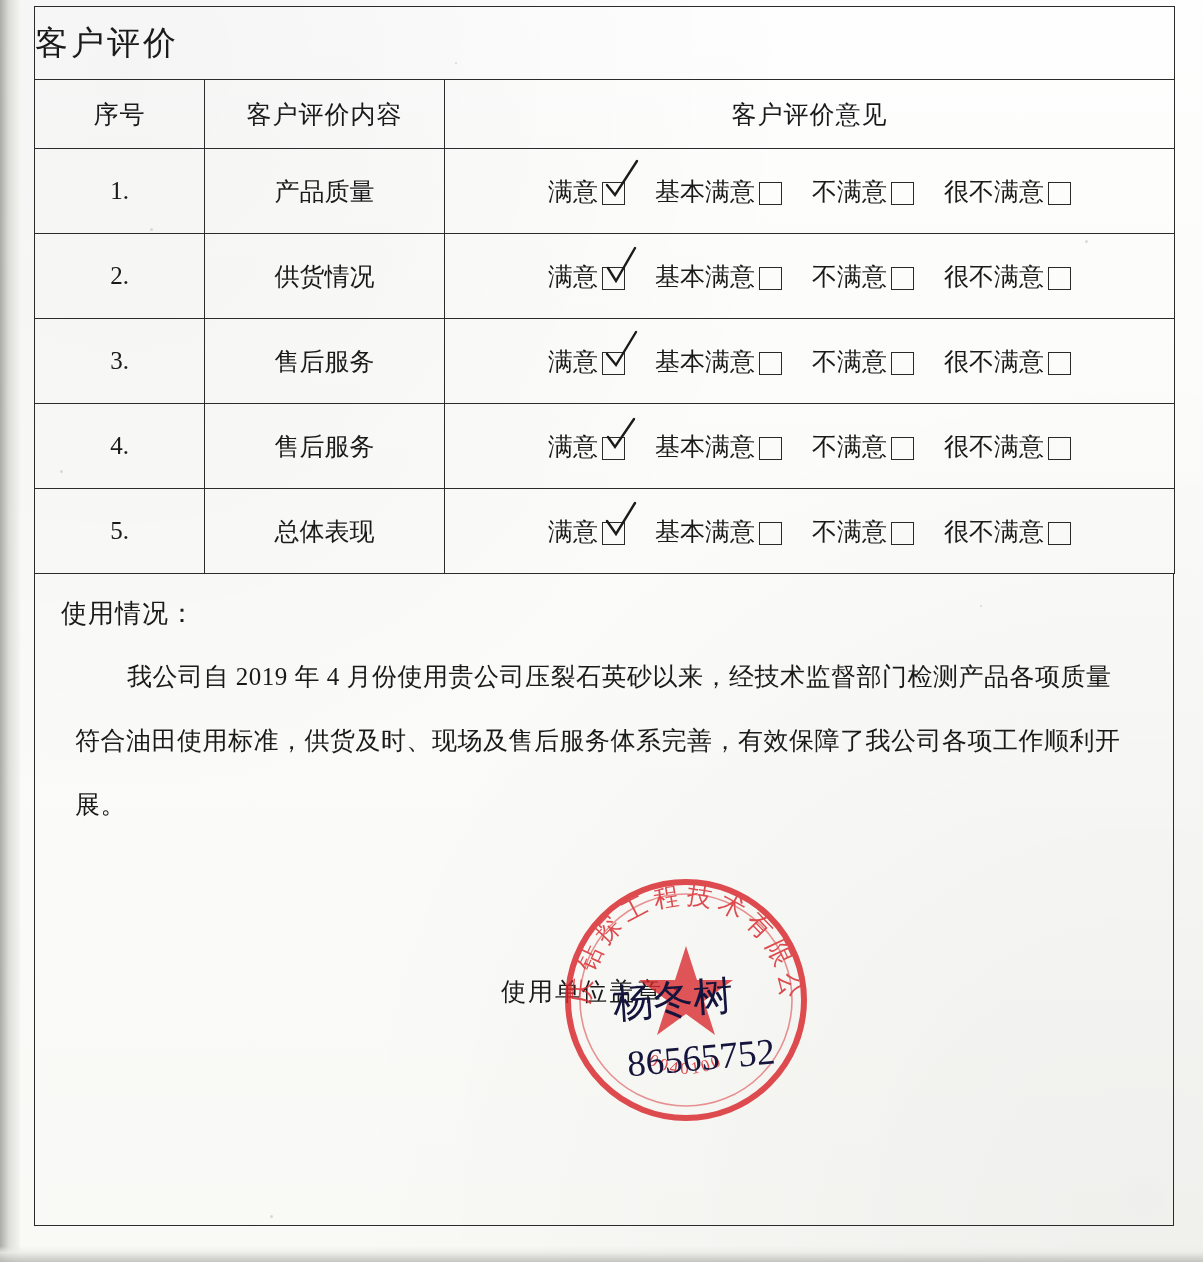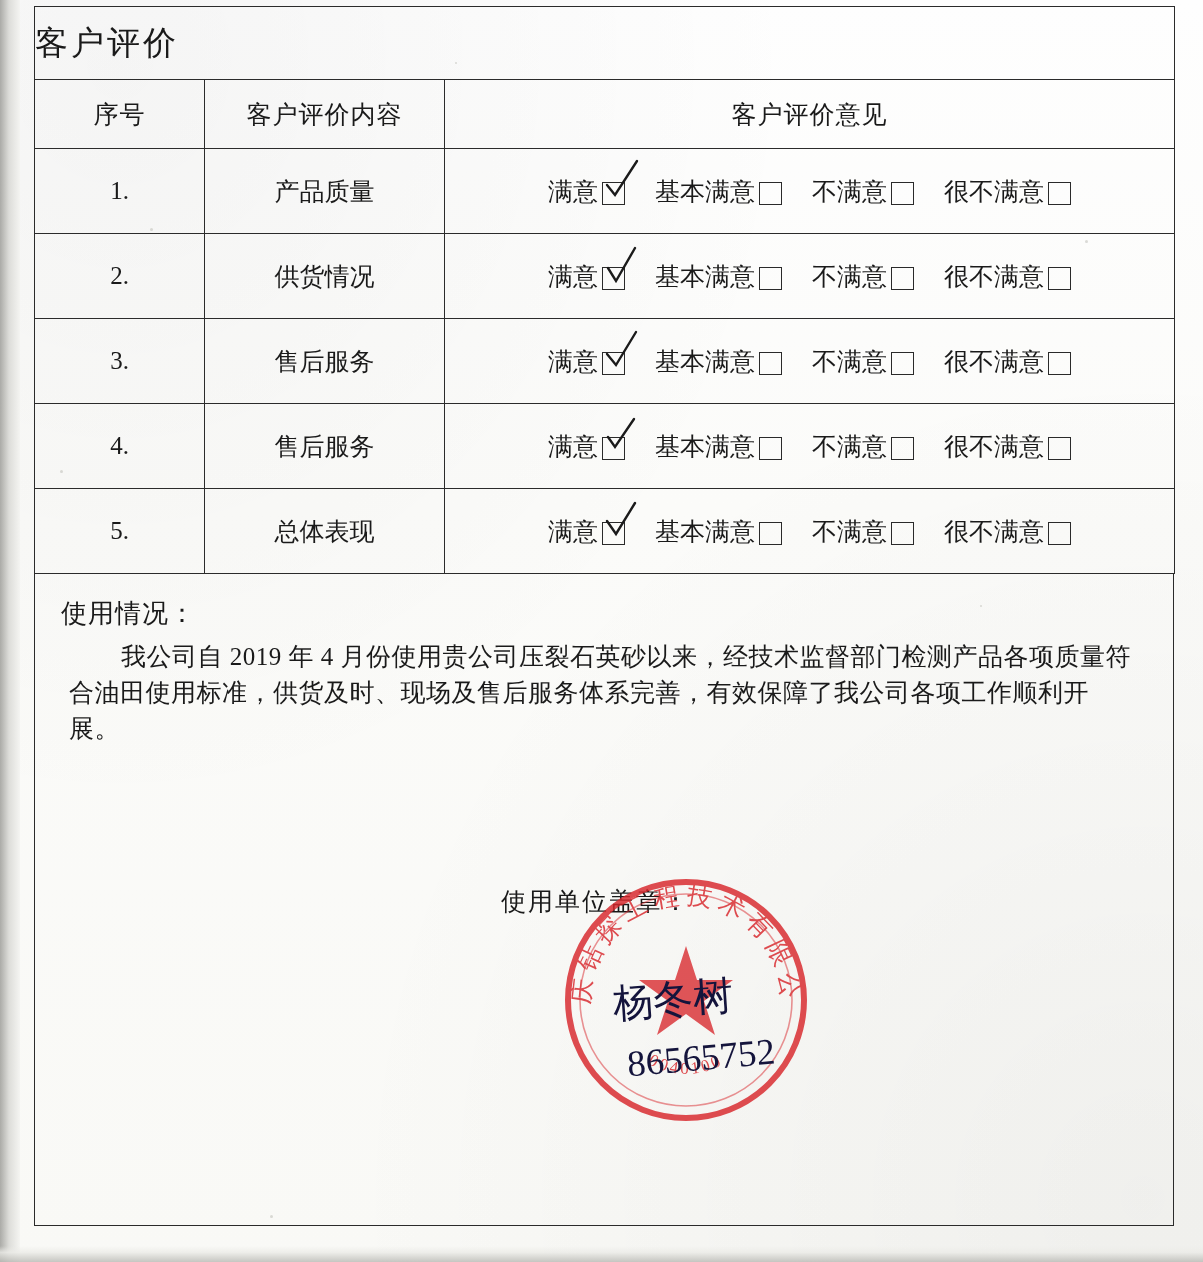--- a/index.html
+++ b/index.html
@@ -125,24 +125,24 @@
     padding: 22px 26px 28px 26px;
     position: relative;
     min-height: 652px;
   }
   .usage-title {
     font-size: 26px;
     letter-spacing: 1px;
   }
   .para {
     font-size: 25px;
-    line-height: 36px;
+    line-height: 64px;
     text-indent: 52px;
     letter-spacing: 0.5px;
-    margin: 8px;
+    margin: 14px;
   }
   .signature {
     margin-top: 118px;
     margin-left: 440px;
     font-size: 25px;
     line-height: 74px;
     position: relative;
     z-index: 3;
   }
   .sig-line { white-space: nowrap; }

